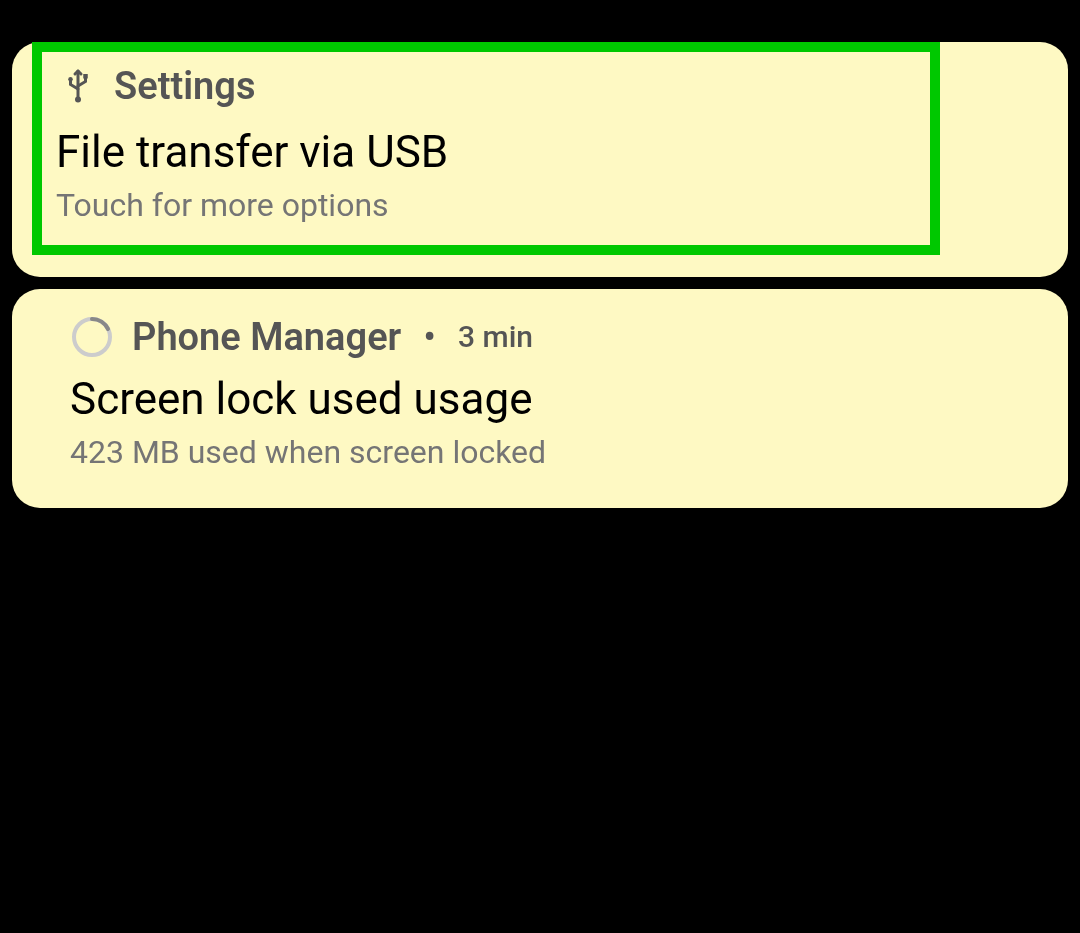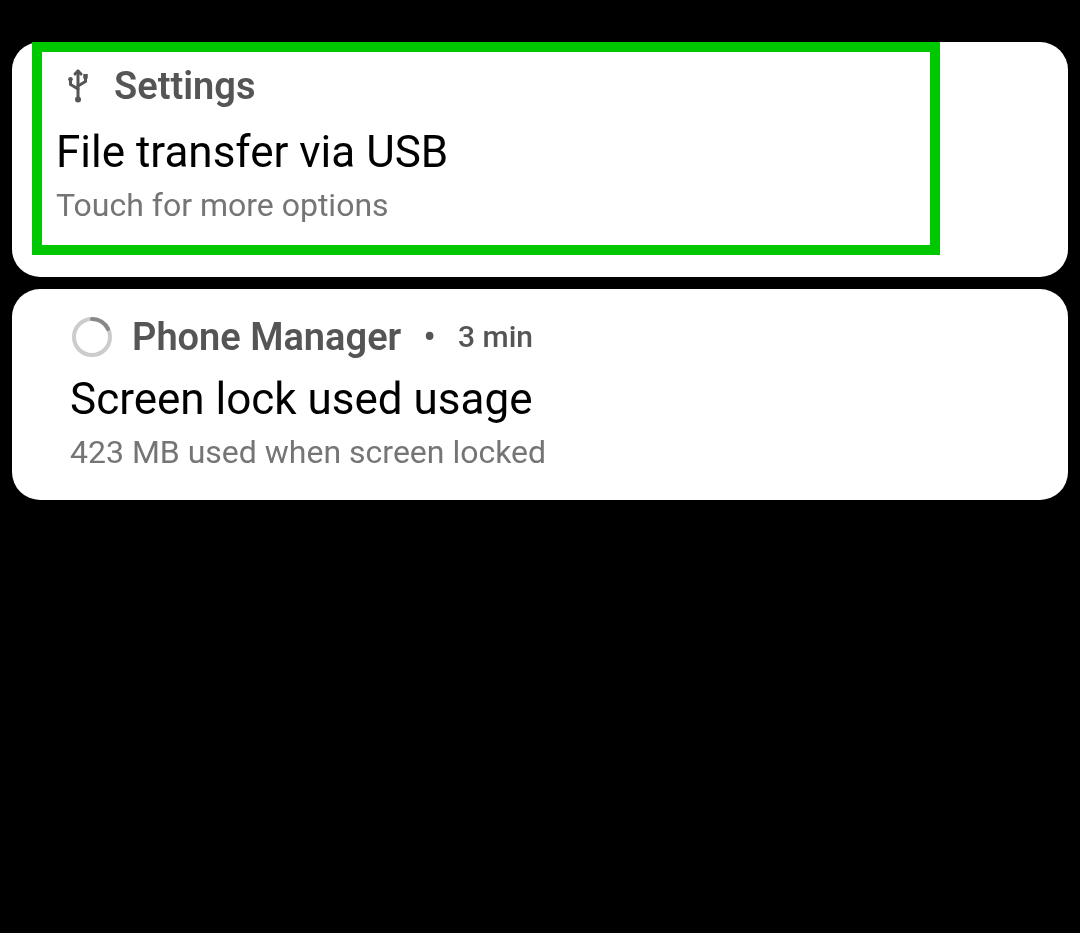--- a/index.html
+++ b/index.html
@@ -8,37 +8,37 @@
       box-sizing: border-box;
     }
     body {
       background: #000;
       width: 1080px;
       height: 933px;
       font-family: -apple-system, BlinkMacSystemFont, "Segoe UI", Roboto, sans-serif;
       padding: 30px 12px 0 12px;
     }
     .notification-card {
-      background: #ffffff;
+      background: #fef9c3;
       border-radius: 28px;
       margin-bottom: 12px;
       padding: 0;
       position: relative;
     }
     .notification-highlighted {
       border: 10px solid #00c800;
       border-radius: 0;
       margin: 12px 20px 12px 20px;
       padding: 12px 18px 18px 18px;
     }
     .notification-card.has-highlight {
       padding: 0 108px 10px 0;
     }
     .notification-card.plain {
-      padding: 26px 40px 26px 58px;
+      padding: 26px 40px 34px 58px;
     }
     .notification-header {
       display: flex;
       align-items: center;
       gap: 18px;
       margin-bottom: 12px;
     }
     .usb-icon svg {
       width: 36px;
       height: 36px;

